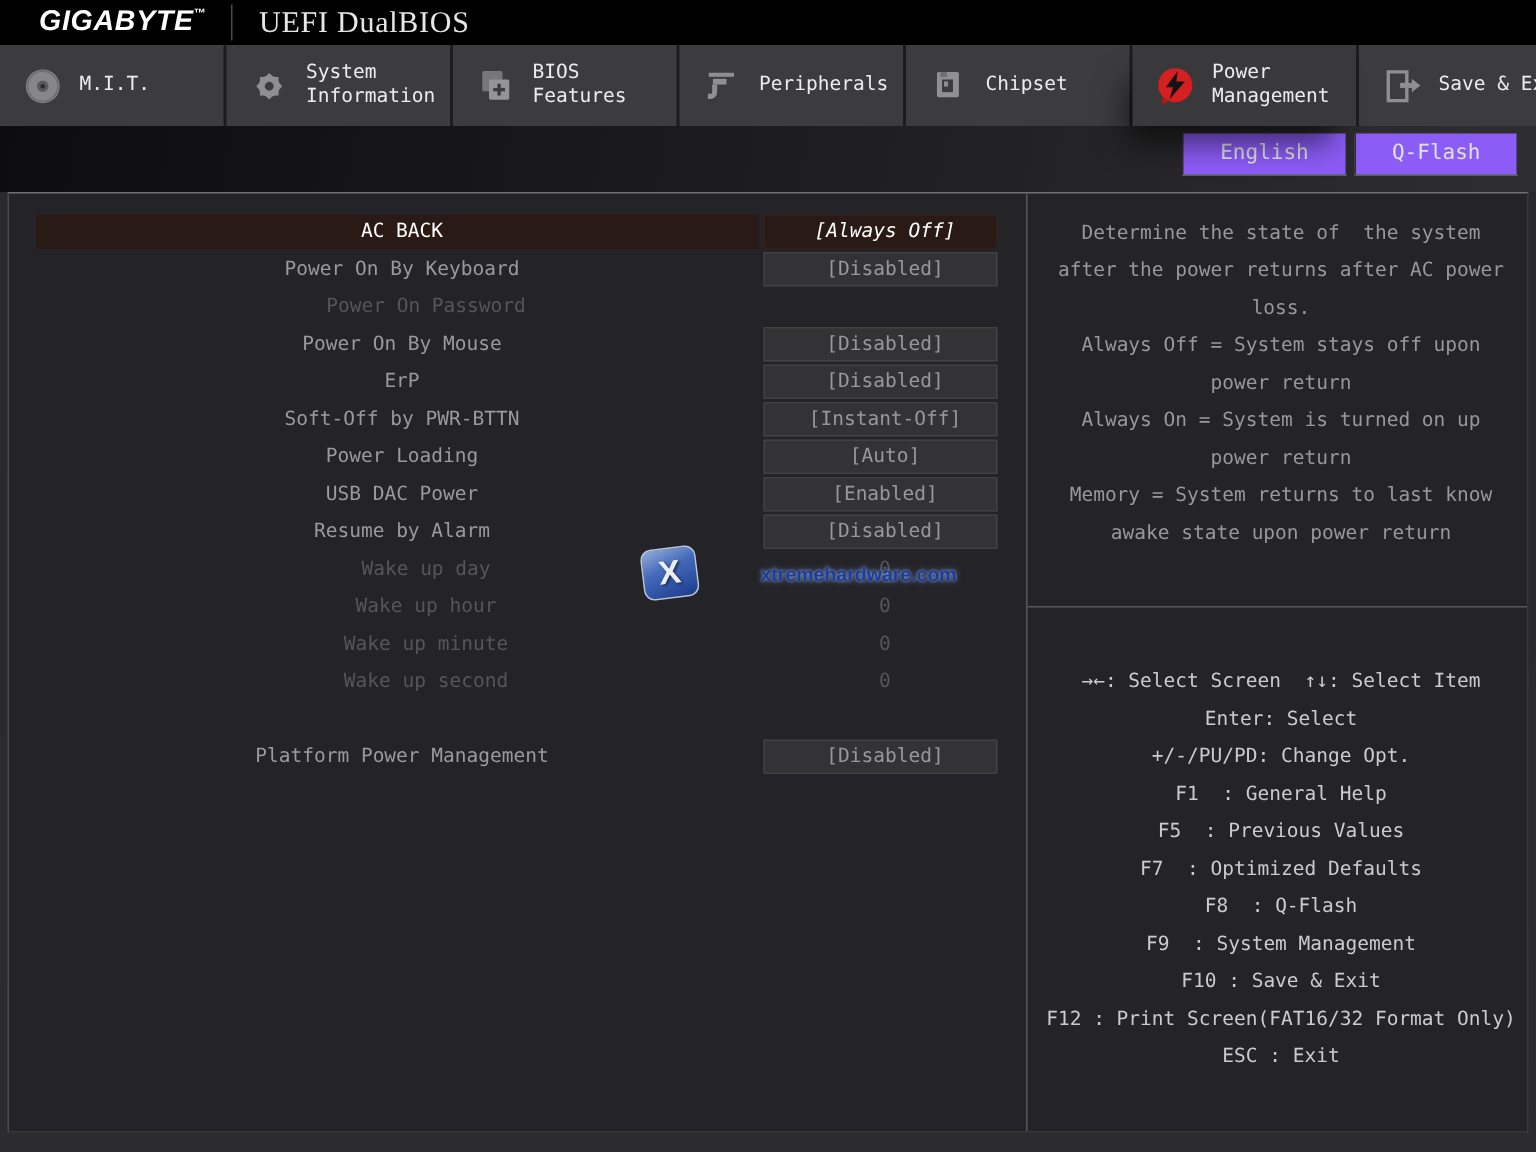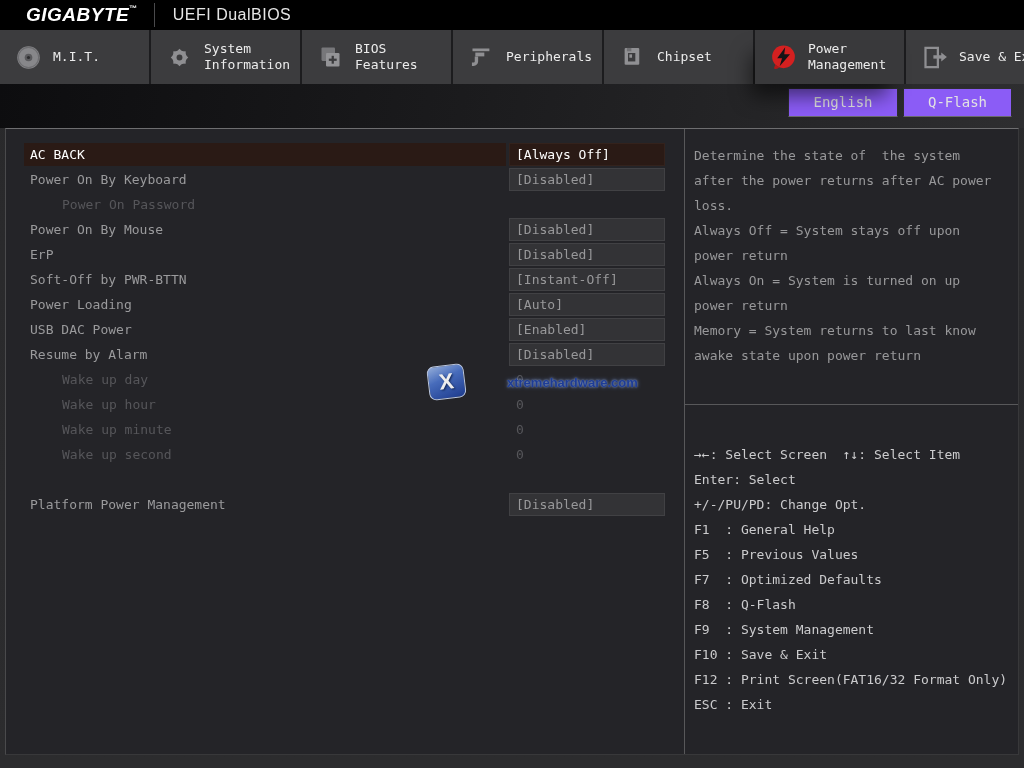--- a/index.html
+++ b/index.html
@@ -18,22 +18,22 @@
     background:#000; display:flex; align-items:center;
   }
   .brand {
     font-family:"Liberation Sans", sans-serif;
     font-weight:bold; font-style:italic; font-size:19px; color:#ffffff;
     letter-spacing:0.5px; margin-left:26px;
   }
   .brand sup { font-size:8px; font-style:normal; vertical-align:top; }
   .titlebar-sep { width:1px; height:24px; background:#4a4a4c; margin:0 18px 0 16px; }
   .product {
-    font-family:Liberation Sans, sans-serif;
-    font-size:16px; color:#e6e6e6; letter-spacing:0.5px;
+    font-family:Liberation Serif, serif;
+    font-size:20px; color:#e6e6e6; letter-spacing:0.5px;
   }
 
   
   .tabbar {
     position:absolute; left:0; top:30px; width:1024px; height:54px;
     display:flex; background:#1c1c1e;
   }
   .tab {
     flex:1 1 0; background:#3c3c3e; margin-right:2px;
     display:flex; align-items:center; cursor:pointer; position:relative;
@@ -63,40 +63,41 @@
   .qbtn.lang { left:788px; width:110px; }
   .qbtn.qflash { left:903px; width:109px; }
 
   
   .panel {
     position:absolute; left:5px; top:128px; width:1014px; height:627px;
     background:#242428;
     border:1px solid #38383a;
     border-top-color:#6e6e70;
     border-left-color:#4a4a4c;
+    text-align:center;
   }
 
   
   .slist { position:absolute; left:0; top:14px; width:678px; }
   .srow { position:relative; height:25px; }
   .slabel {
     position:absolute; left:18px; top:0; width:482px; height:23px;
     line-height:23px; padding-left:6px; font-size:13px; color:#9a9a9c;
     white-space:pre;
   }
   .srow.indent .slabel { padding-left:38px; }
   .srow.disabled .slabel { color:#56565a; }
   .sval {
     position:absolute; left:503px; top:0; width:156px; height:23px;
     line-height:21px; padding-left:6px; font-size:13px; color:#98989a;
     background:#333336; border:1px solid #414144; white-space:pre;
   }
   .sval.nobox { background:transparent; border-color:transparent; color:#56565a; }
   .srow.selected .slabel { background:#2a1a15; color:#ffffff; }
-  .srow.selected .sval { background:#2a1a15; border-color:#33221c; color:#ffffff; }
+  .srow.selected .sval { background:#2a1a15; border-color:#33221c; color:#ffffff;font-style:italic; }
 
   
   .helppanel {
     position:absolute; left:678px; top:0; right:0; bottom:0;
     border-left:1px solid #58585a;
   }
   .helplines { position:absolute; left:9px; top:14px; right:4px; }
   .helpline { height:25px; line-height:25px; font-size:13px; color:#98989a; white-space:pre; }
   .hdivider { position:absolute; left:0; right:0; top:275px; border-top:1px solid #58585a; }
   .keylines { position:absolute; left:9px; top:313px; right:4px; }

